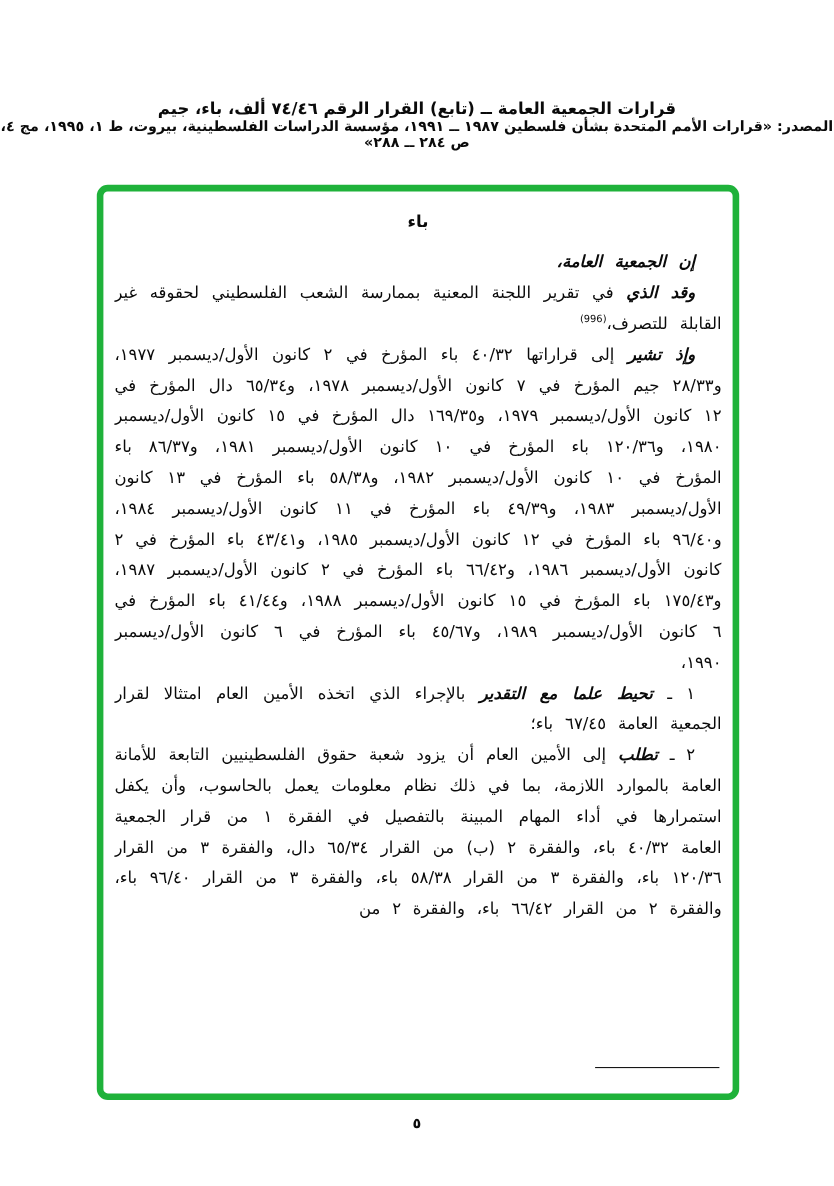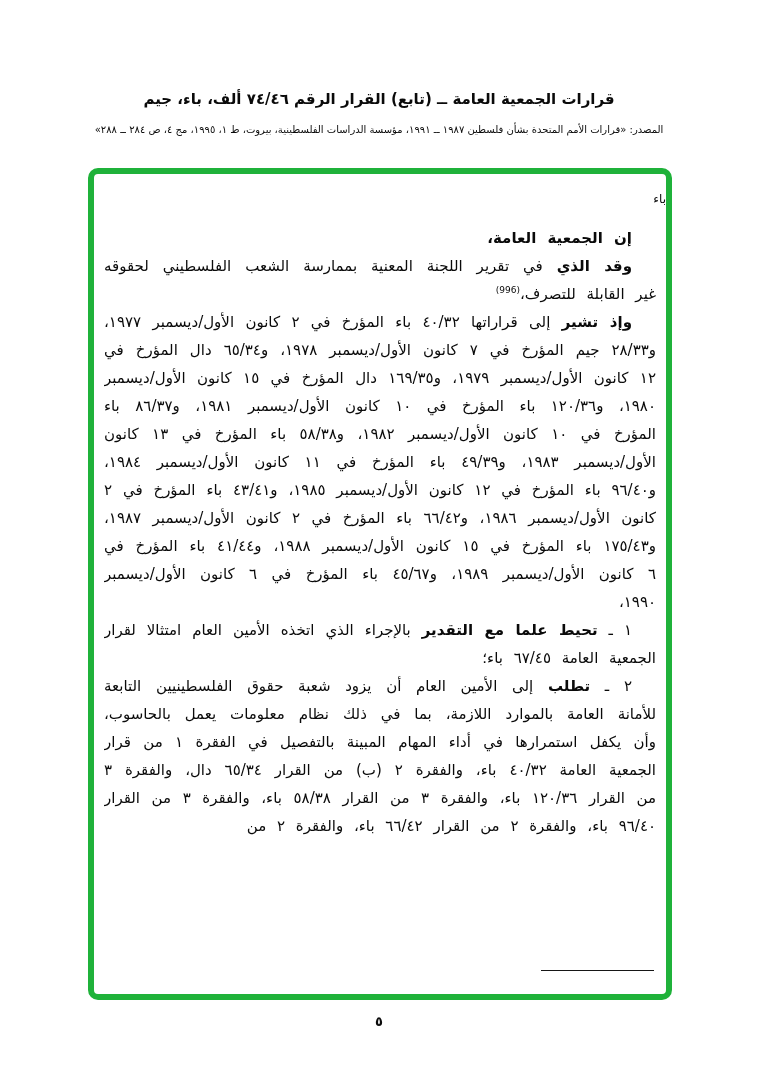--- a/index.html
+++ b/index.html
@@ -1,29 +1,29 @@
 <!DOCTYPE html>
 <html lang="ar"><head>
 <meta charset="utf-8">
 <style>
   html,body{margin:0;padding:0;background:#ffffff;}
   .page{position:relative;width:758px;height:1078px;background:#ffffff;color:#0a0a0a;
         font-family:"DejaVu Sans",sans-serif;overflow:hidden;}
   .hdr{position:absolute;top:90px;left:0;right:0;text-align:center;direction:rtl;}
   .title{font-size:15px;font-weight:bold;letter-spacing:0;margin:0;}
-  .src{font-size:10px;font-weight:normal;margin-top:16px;}
+  .src{font-size:13px;font-weight:bold;margin-top:0;}
   .box{position:absolute;left:88px;top:168px;width:572px;height:820px;
        border:6px solid #1fb23a;border-radius:10px;background:#ffffff;}
-  .heading{position:absolute;top:18px;left:0;right:0;text-align:right;
-           font-weight:normal;font-size:12px;direction:rtl;}
+  .heading{position:absolute;top:18px;left:0;right:0;text-align:center;
+           font-weight:bold;font-size:15px;direction:rtl;}
   .boxbody{position:absolute;top:50px;bottom:104px;left:10px;right:10px;
            direction:rtl;text-align:justify;font-size:15px;line-height:28px;
            word-spacing:6px;overflow:hidden;}
   .para{margin:0;text-indent:24px;}
-  .para .b{font-weight:bold;}
+  .para .b{font-weight:bold;font-style:italic;}
   sup{font-size:9px;line-height:0;}
   .fnwrap{position:absolute;bottom:14px;left:10px;right:10px;direction:rtl;}
   .fnsep{width:113px;height:0;border-top:1.5px solid #161616;margin:0 2px 9px auto;}
   .fn{font-size:11.5px;line-height:19px;text-align:right;margin:0;}
   .fn2{padding-left:120px;}
   .pagenum{position:absolute;top:1014px;left:0;right:0;text-align:center;
            font-size:13px;font-weight:bold;}
 </style>
 </head>
 <body>

